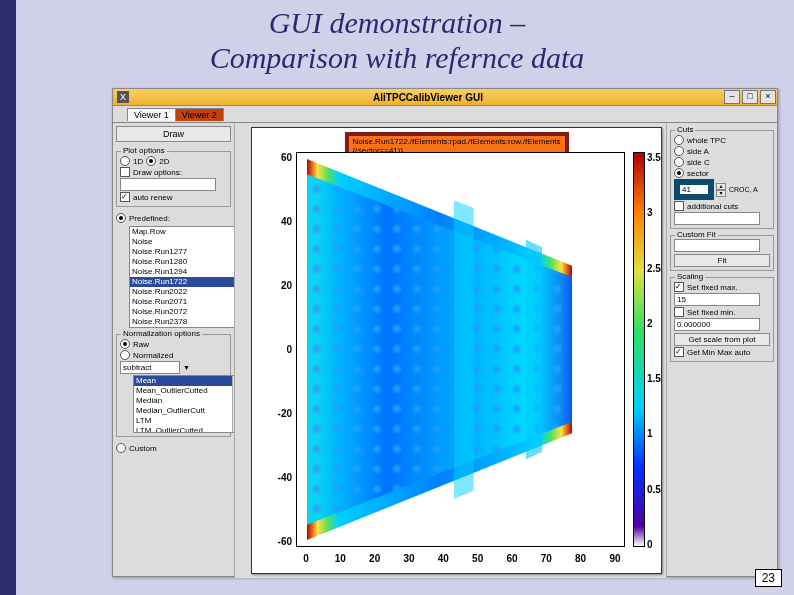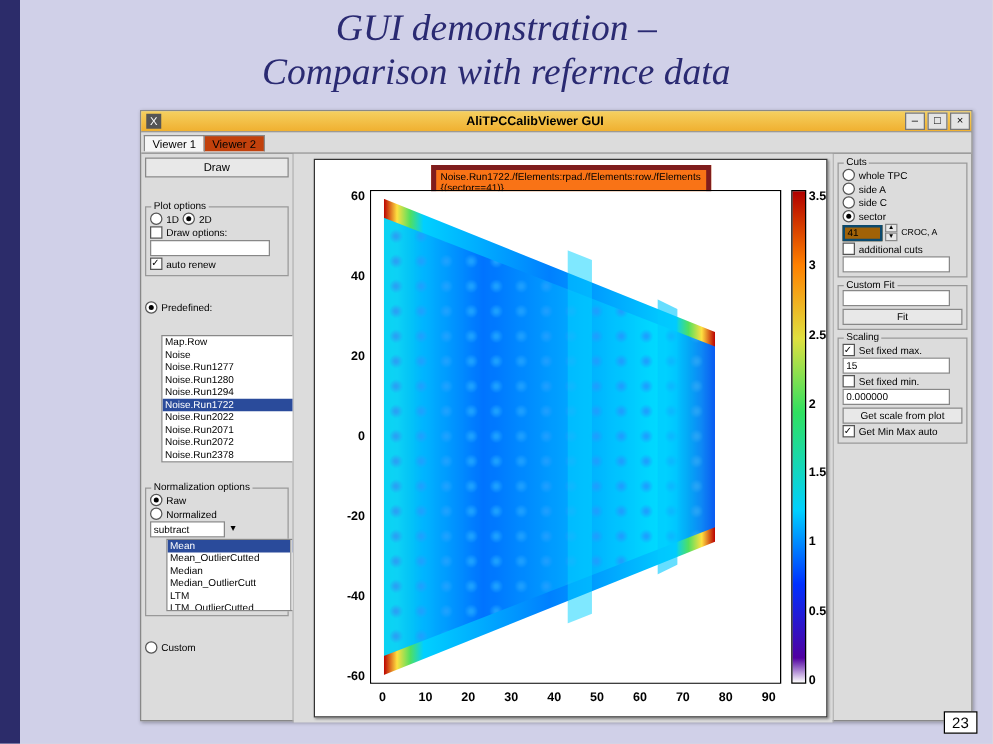--- a/index.html
+++ b/index.html
@@ -73,21 +73,21 @@
     text-align: center;
     line-height: 10px;
     font-size: 9px;
   }
   .tabs {
     display: flex;
     background: #dcdcdc;
     height: 16px;
     border-bottom: 1px solid #888;
     align-items: center;
-    padding-left: 2px;
+    padding-left: 14px;
   }
   .tab {
     border: 1px solid #888;
     border-bottom: none;
     padding: 1px 6px;
     font-size: 9px;
     background: #c2410c;
     margin-right: -1px;
   }
   .tab.active {
@@ -96,21 +96,21 @@
   .body-area {
     display: flex;
     height: calc(100% - 32px);
   }
   .left-panel {
     width: 115px;
     border-right: 1px solid #aaa;
     padding: 3px;
     display: flex;
     flex-direction: column;
-    gap: 16px;
+    gap: 2px;
     font-size: 8px;
     overflow: hidden;
   }
   .right-panel {
     width: 104px;
     border-left: 1px solid #aaa;
     padding: 3px;
     display: flex;
     flex-direction: column;
     gap: 2px;
@@ -286,21 +286,21 @@
     border: 1px solid #000;
     padding: 1px 6px;
     font-size: 12px;
   }
   .scrollbar-stub {
     position:absolute; right:0; top:0; bottom:0; width:8px; background:#ddd; border-left:1px solid #aaa;
   }
   .spinner {
     display:flex; align-items:center; gap:2px;
   }
-  .spinner .box { border:2px solid #0c4a6e; background:#a16207; width:24px; padding:0 2px; font-size:8px;}
+  .spinner .box { border:6px solid #0c4a6e; background:#ffffff; width:24px; padding:0 2px; font-size:8px;}
   .spinner .arrows { display:flex; flex-direction:column;}
   .spinner .arrows div{ width:8px;height:5px;border:1px solid #888;background:#e8e8e8;font-size:6px;line-height:4px;text-align:center;}
 </style>
 </head>
 <body>
 
 <div class="sidebar-band"></div>
 
 <div class="slide-title">
   <span>GUI demonstration –</span><br>

